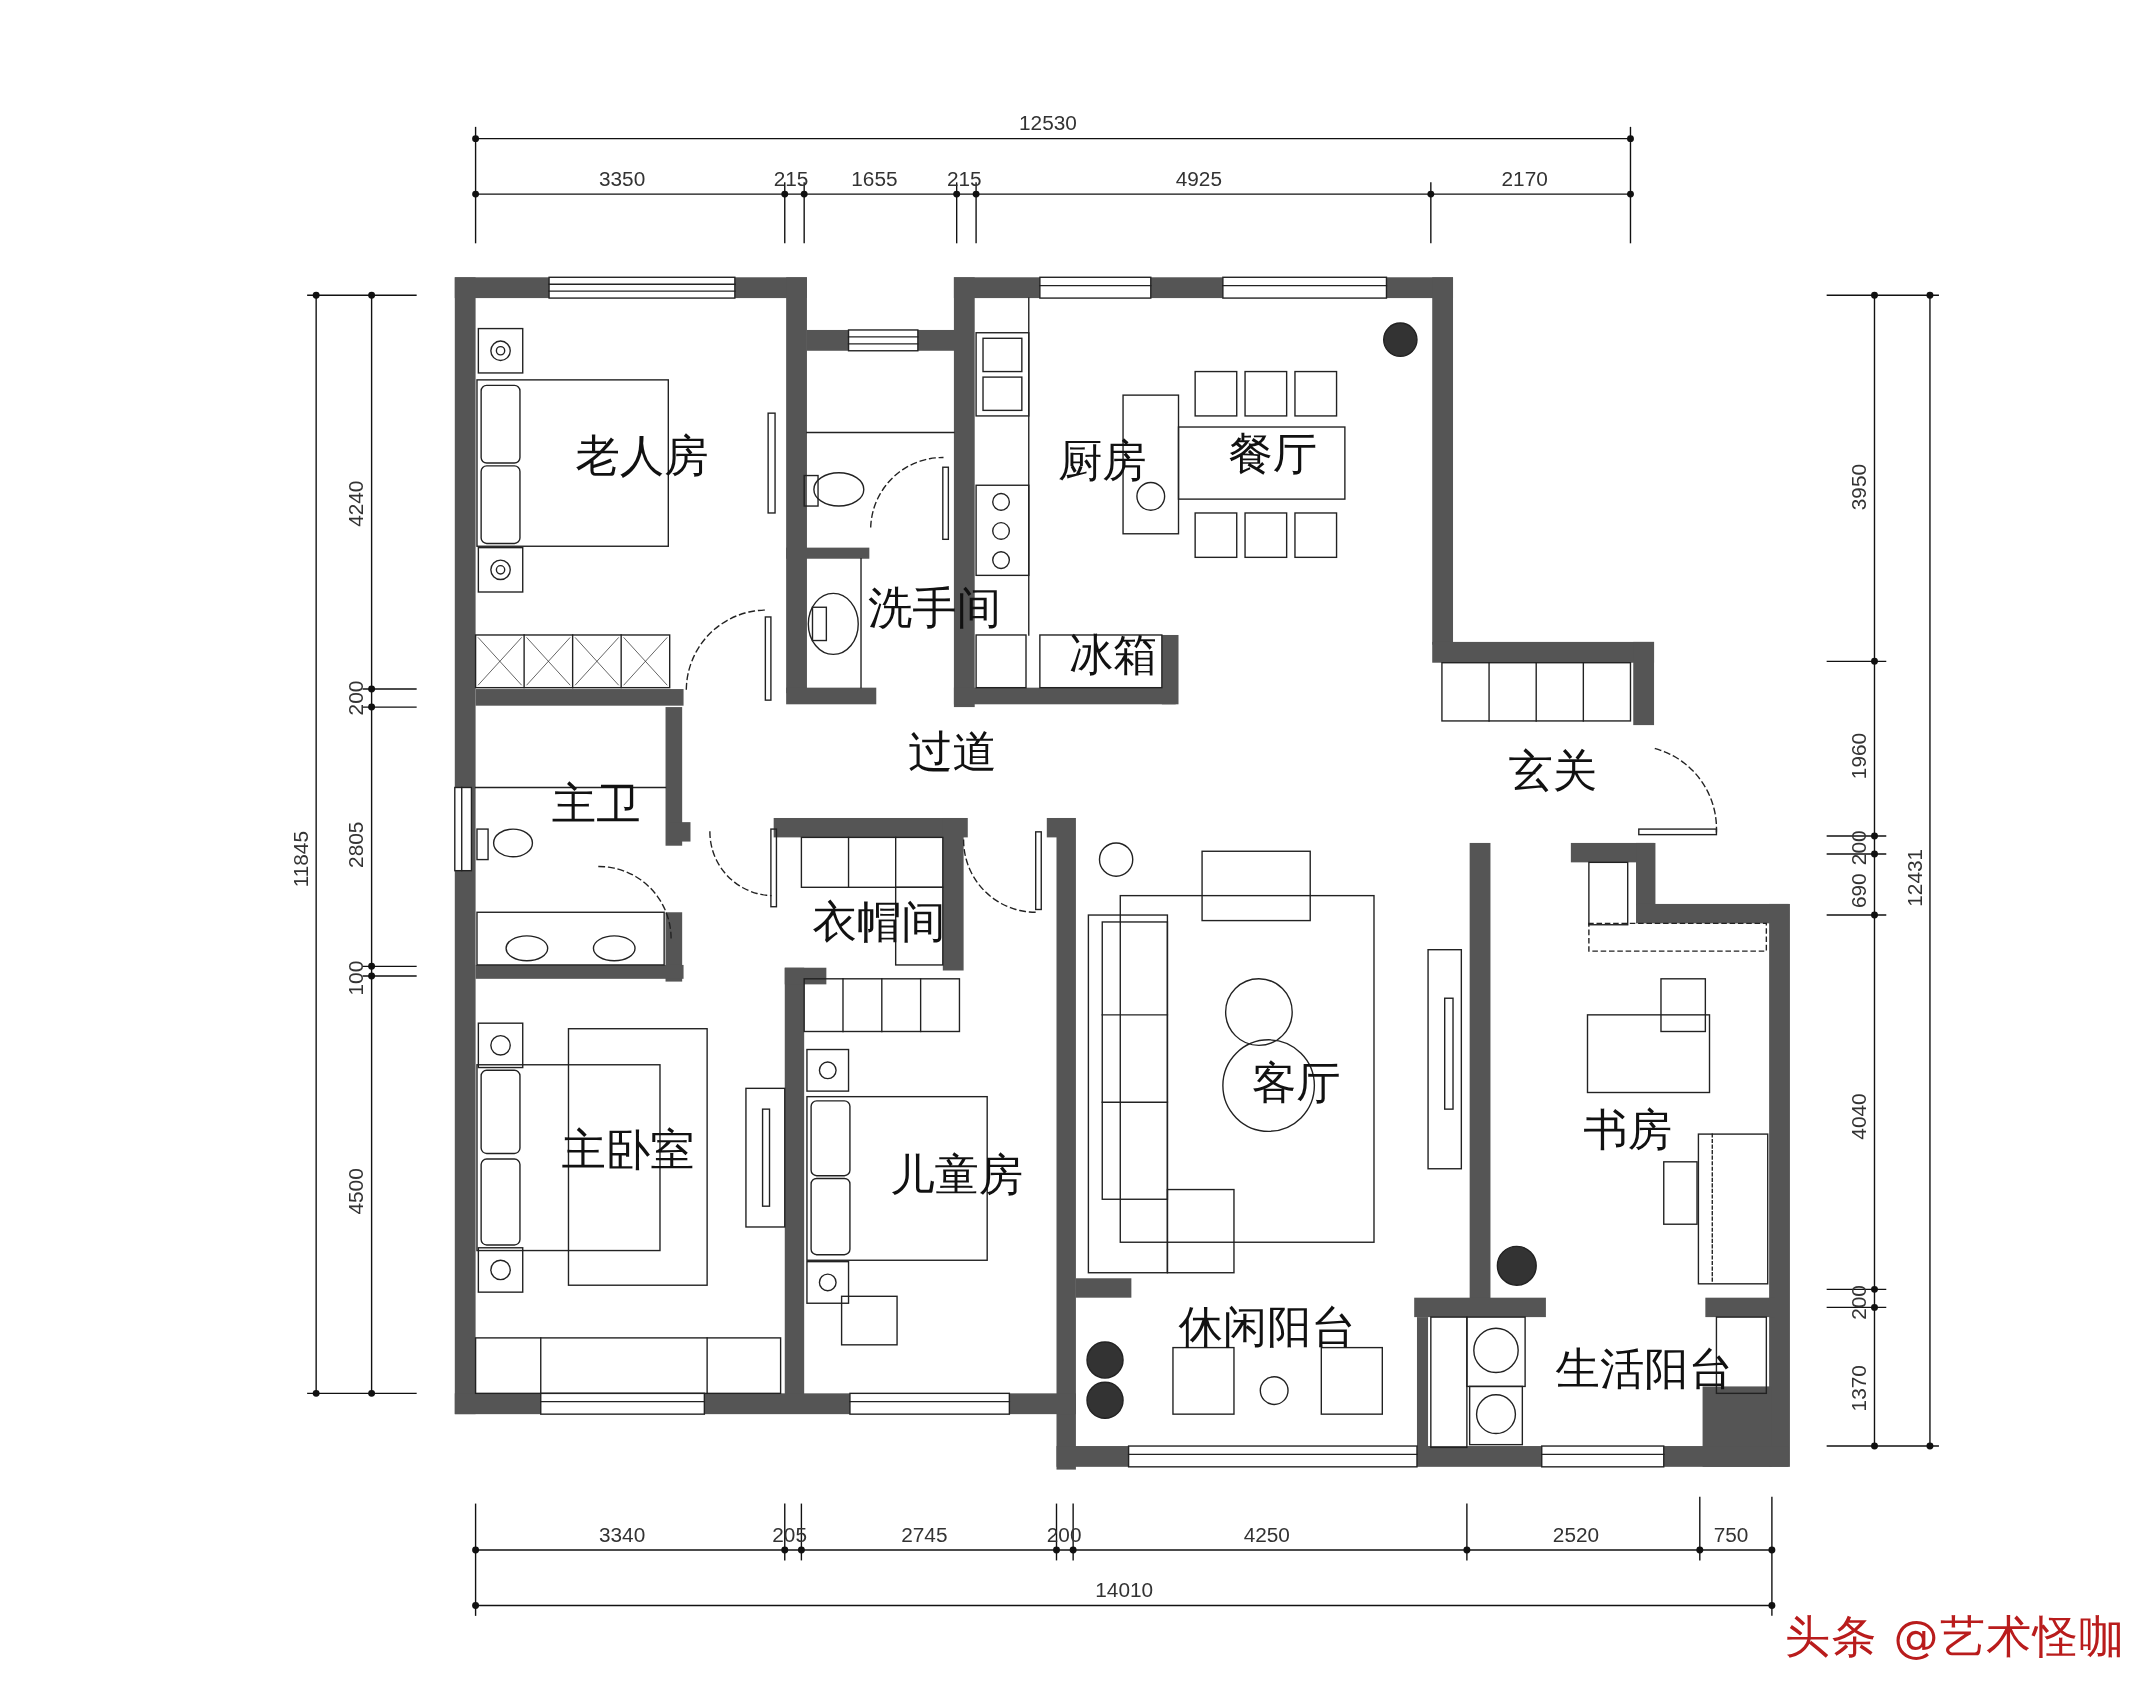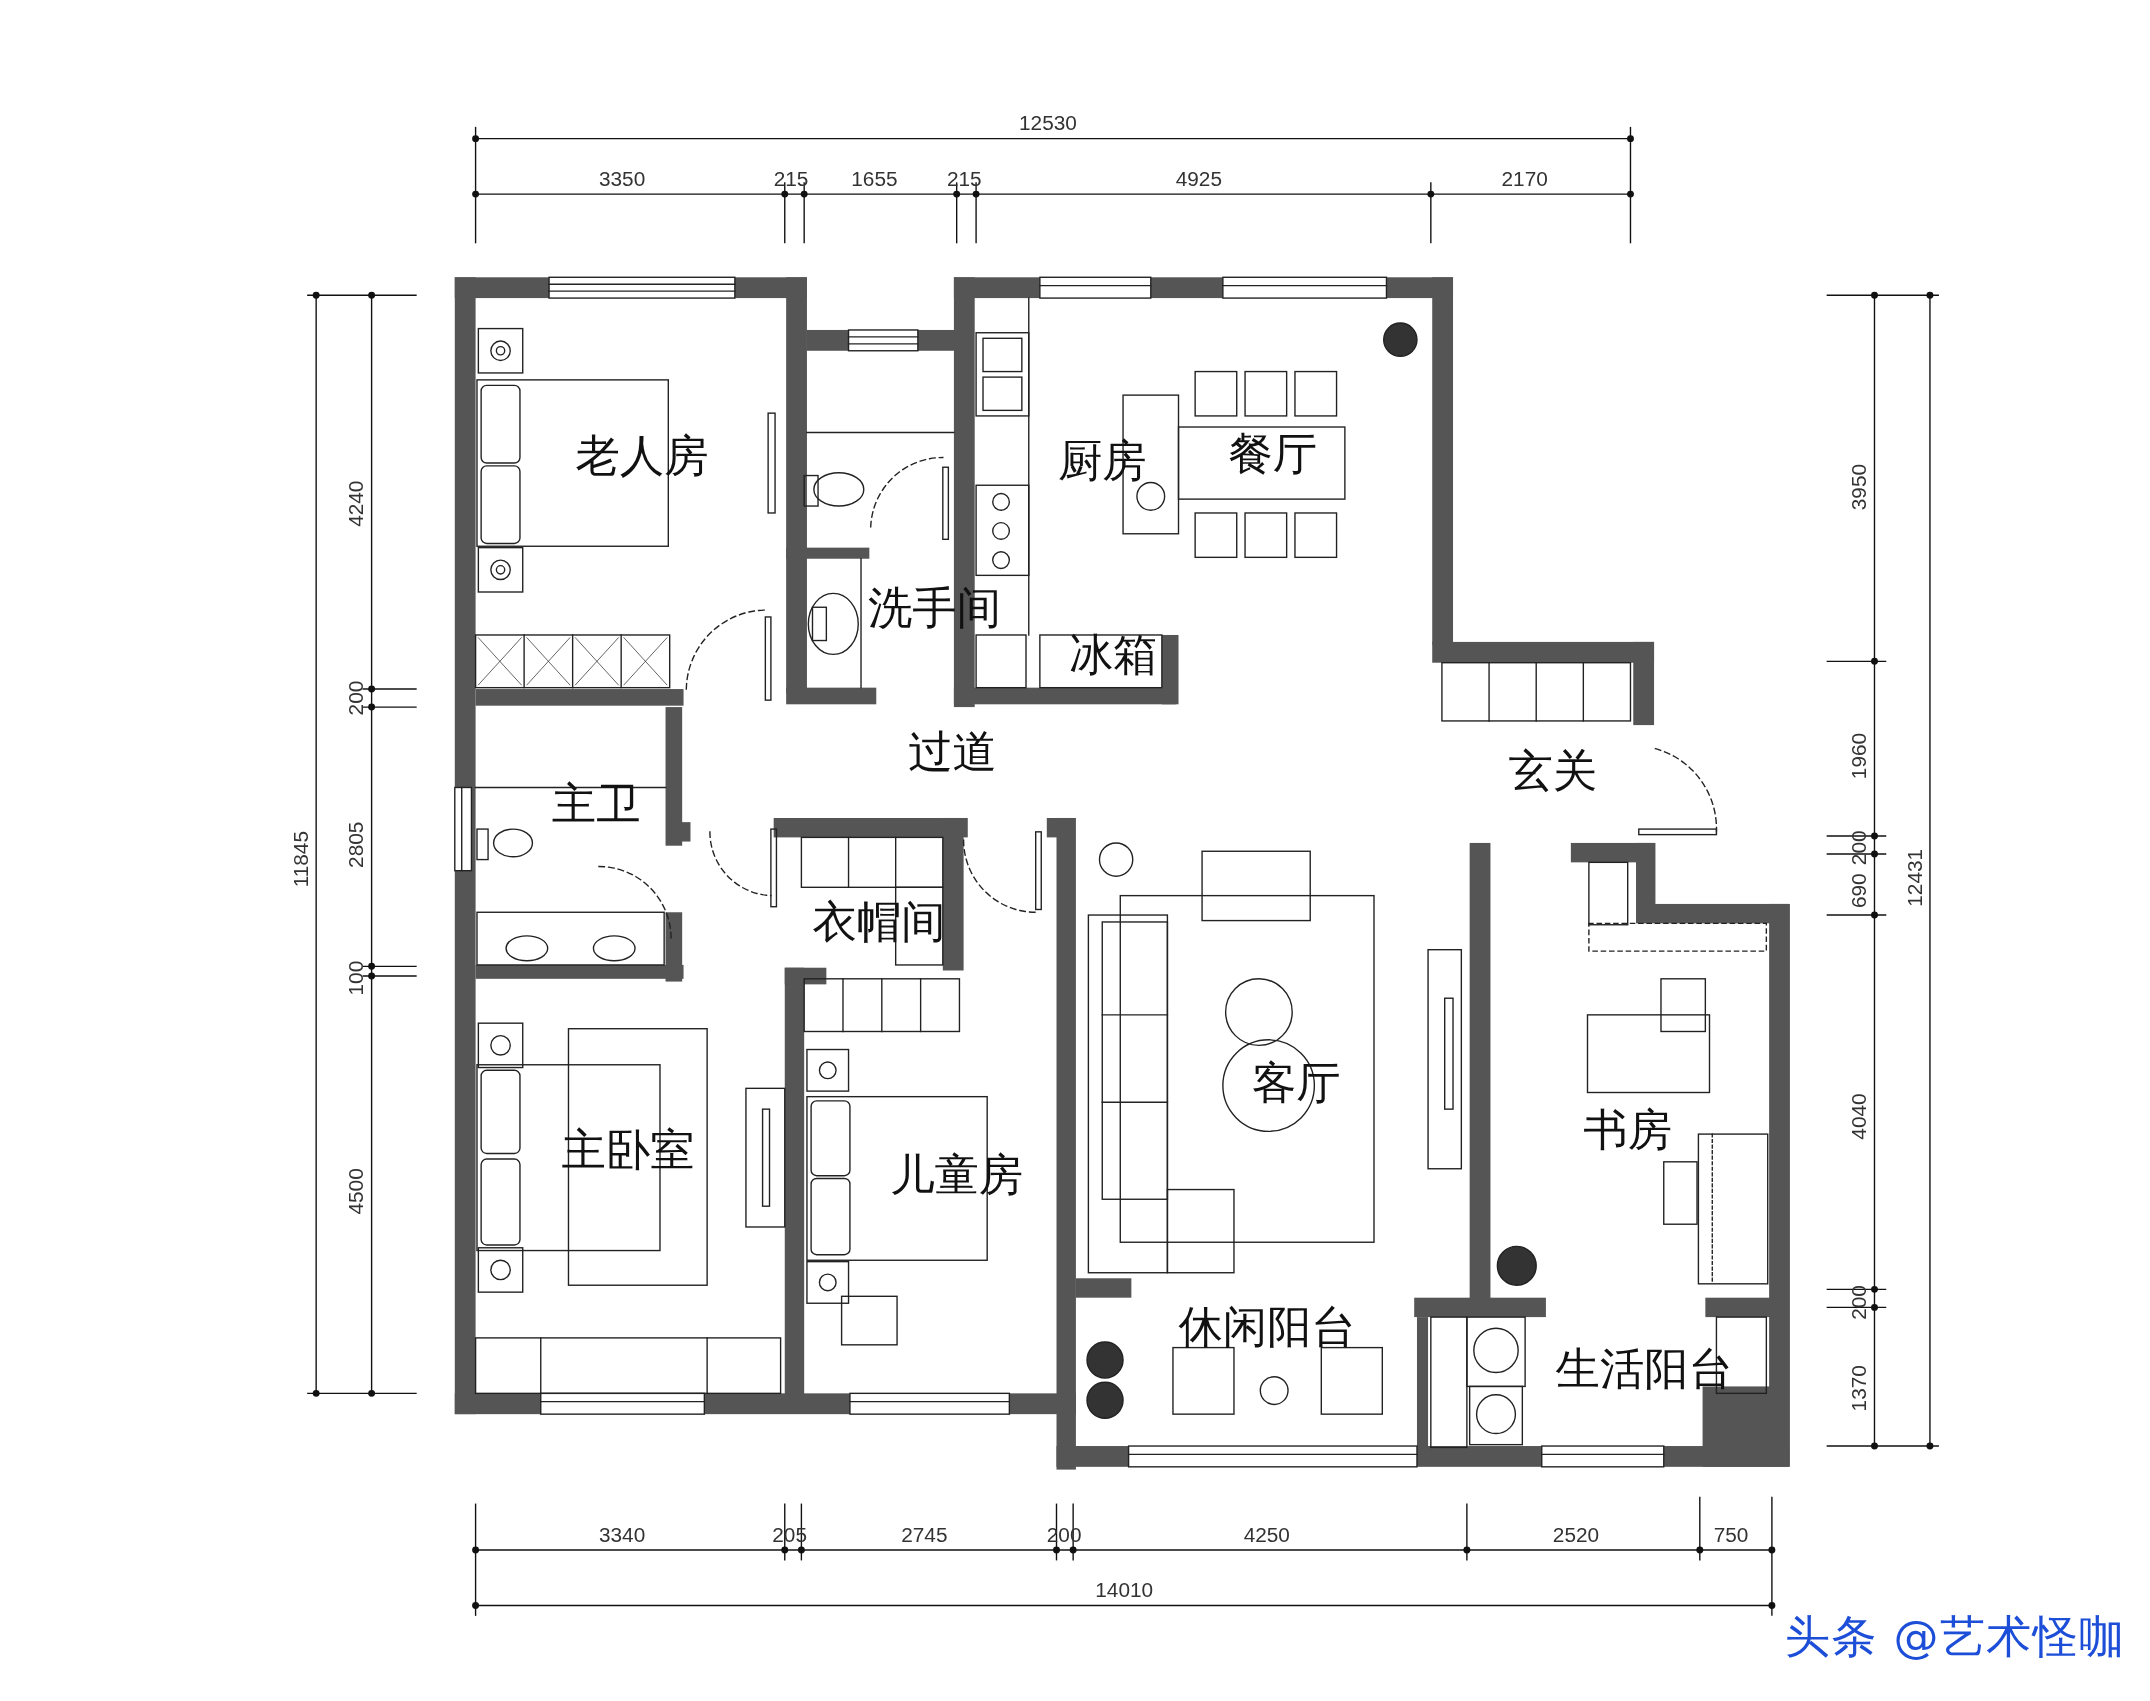--- a/index.html
+++ b/index.html
@@ -1,19 +1,19 @@
 <!DOCTYPE html>
 <html style="font-size:11.3px"><head>
 <meta charset="utf-8">
 <style>
   html,body{margin:0;padding:0;background:#fff;}
   body{width:2151px;height:1702px;position:relative;overflow:hidden;font-family:"DejaVu Sans","Liberation Sans",sans-serif;}
   svg{position:absolute;left:0;top:0;}
   .room{font-family:"DejaVu Sans",sans-serif;font-size:32px;fill:#111;}
-  .wm{position:absolute;right:25.5px;bottom:35px;font-family:"DejaVu Sans",sans-serif;font-size:45px;color:#1d4ed8;letter-spacing:1.4px;}
+  .wm{position:absolute;right:25.5px;bottom:35px;font-family:"DejaVu Sans",sans-serif;font-size:45px;color:#b91c1c;letter-spacing:1.4px;}
 </style>
 </head>
 <body>
 
 <svg width="2151" height="1702" viewBox="0 0 3033 2400" xmlns="http://www.w3.org/2000/svg">
 
   <g transform="scale(1.955)" stroke-linecap="square">
 
     <g stroke="#111" stroke-width="1" fill="none">
       <line x1="343" y1="100" x2="1176" y2="100"></line>

